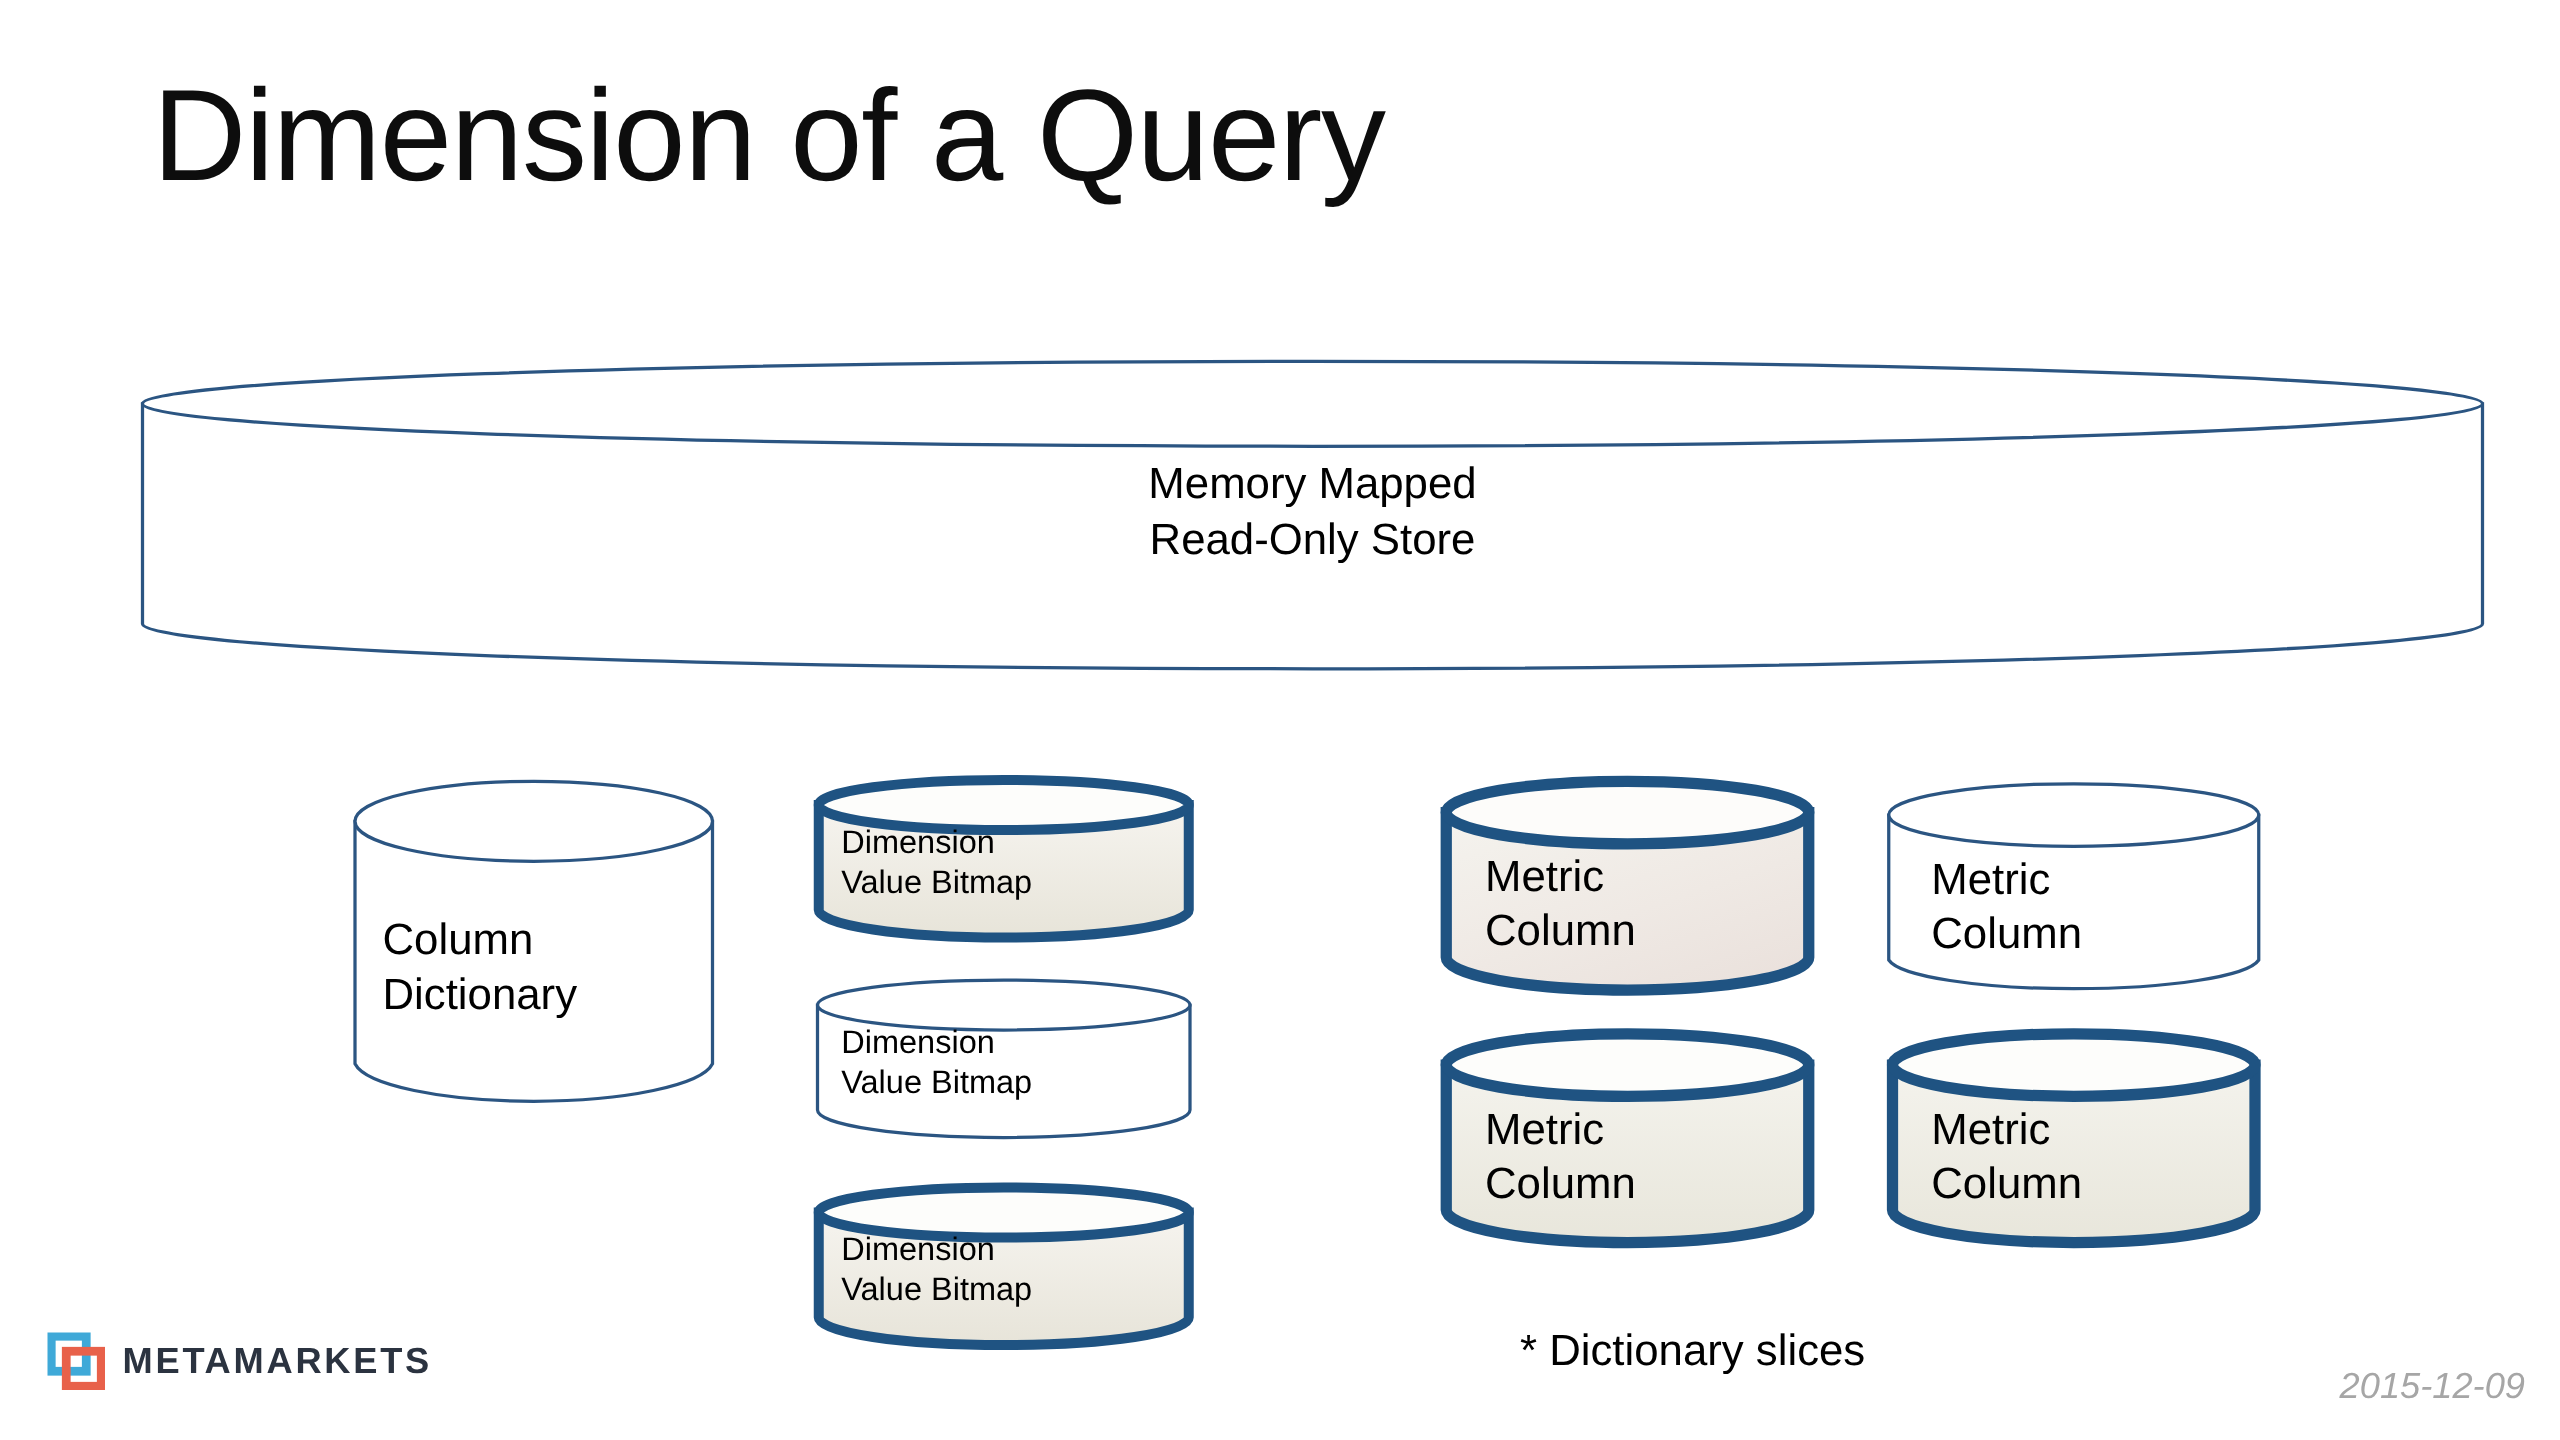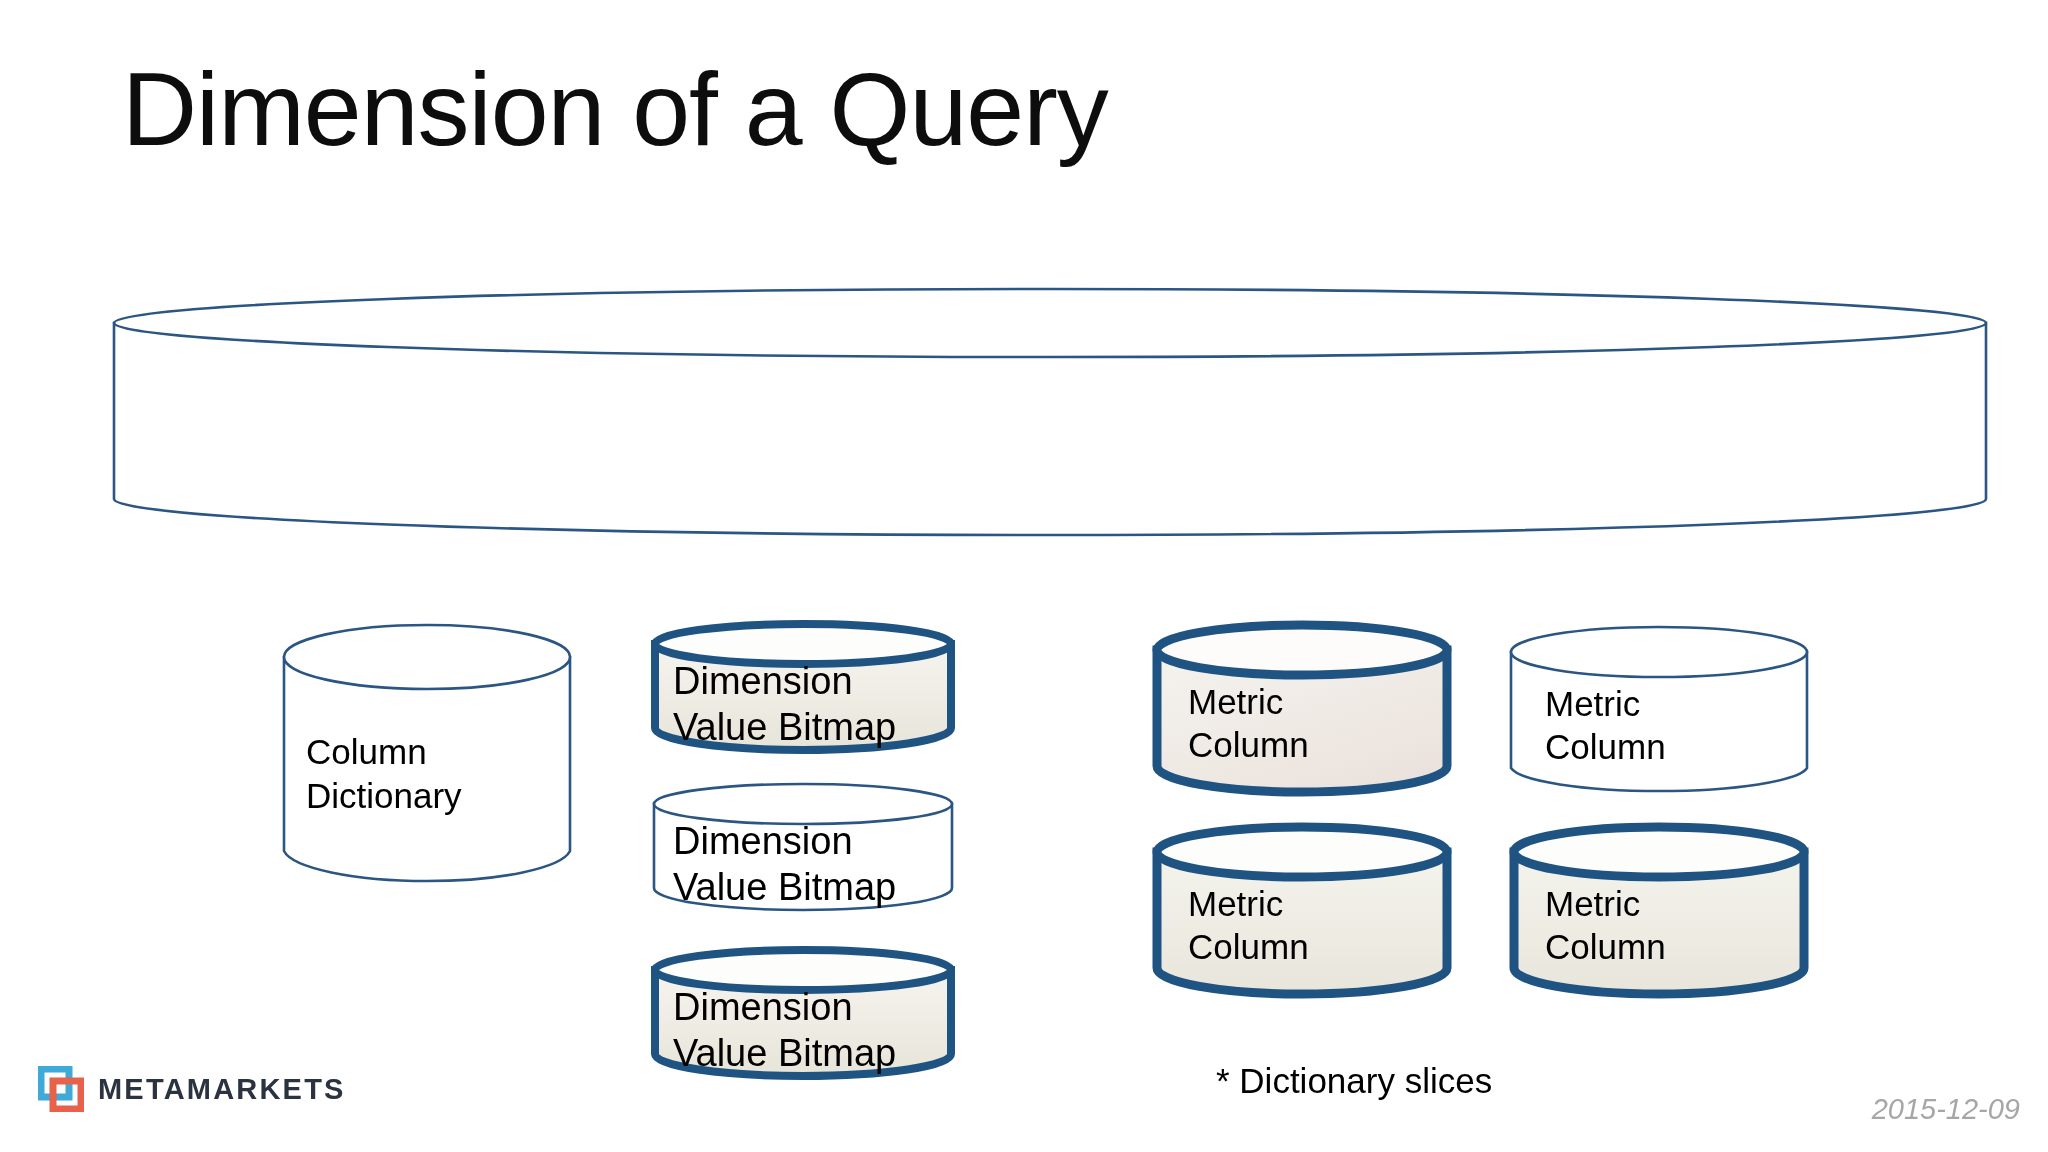--- a/index.html
+++ b/index.html
@@ -70,21 +70,21 @@
     line-height: 1.25;
   }
 
   
   .dim-cyl { left: 651px; width: 304px; height: 132px; }
   #dim-bitmap-1 { top: 620px; }
   #dim-bitmap-2 { top: 780px; }
   #dim-bitmap-3 { top: 946px; }
   .dim-cyl .cyl-label {
     top: 38px;
-    font-size: 38px;
+    font-size: 26px;
     text-align: left;
     padding-left: 22px;
     line-height: 1.22;
   }
 
   
   .metric-cyl { width: 300px; height: 178px; }
   #metric-col-1 { left: 1152px; top: 620px; }
   #metric-col-2 { left: 1509px; top: 622px; }
   #metric-col-3 { left: 1152px; top: 822px; }
@@ -150,20 +150,22 @@
   <svg viewBox="0 0 1876 248" preserveAspectRatio="none">
     <defs>
       <linearGradient id="gradWhite" x1="0" y1="0" x2="0" y2="1">
         <stop offset="0%" stop-color="#ffffff"></stop>
         <stop offset="100%" stop-color="#ffffff"></stop>
       </linearGradient>
     </defs>
     <path d="M2,36 L2,212 A 936 36 0 0 0 1874,212 L1874,36 Z" fill="url(#gradWhite)" stroke="#2b5582" stroke-width="2.6"></path>
     <ellipse cx="938" cy="36" rx="936" ry="34" fill="#ffffff" stroke="#2b5582" stroke-width="2.6"></ellipse>
   </svg>
+  <div class="cyl-label">Memory Mapped
+Read-Only Store</div>
 </div>
 
 <div class="cyl" id="column-dictionary">
   <svg viewBox="0 0 290 264" preserveAspectRatio="none">
     <path d="M2,34 L2,228 A 144 34 0 0 0 288,228 L288,34 Z" fill="#ffffff" stroke="#2b5582" stroke-width="2.6"></path>
     <ellipse cx="145" cy="34" rx="143" ry="32" fill="#ffffff" stroke="#2b5582" stroke-width="2.6"></ellipse>
   </svg>
   <div class="cyl-label">Column
 Dictionary</div>
 </div>

